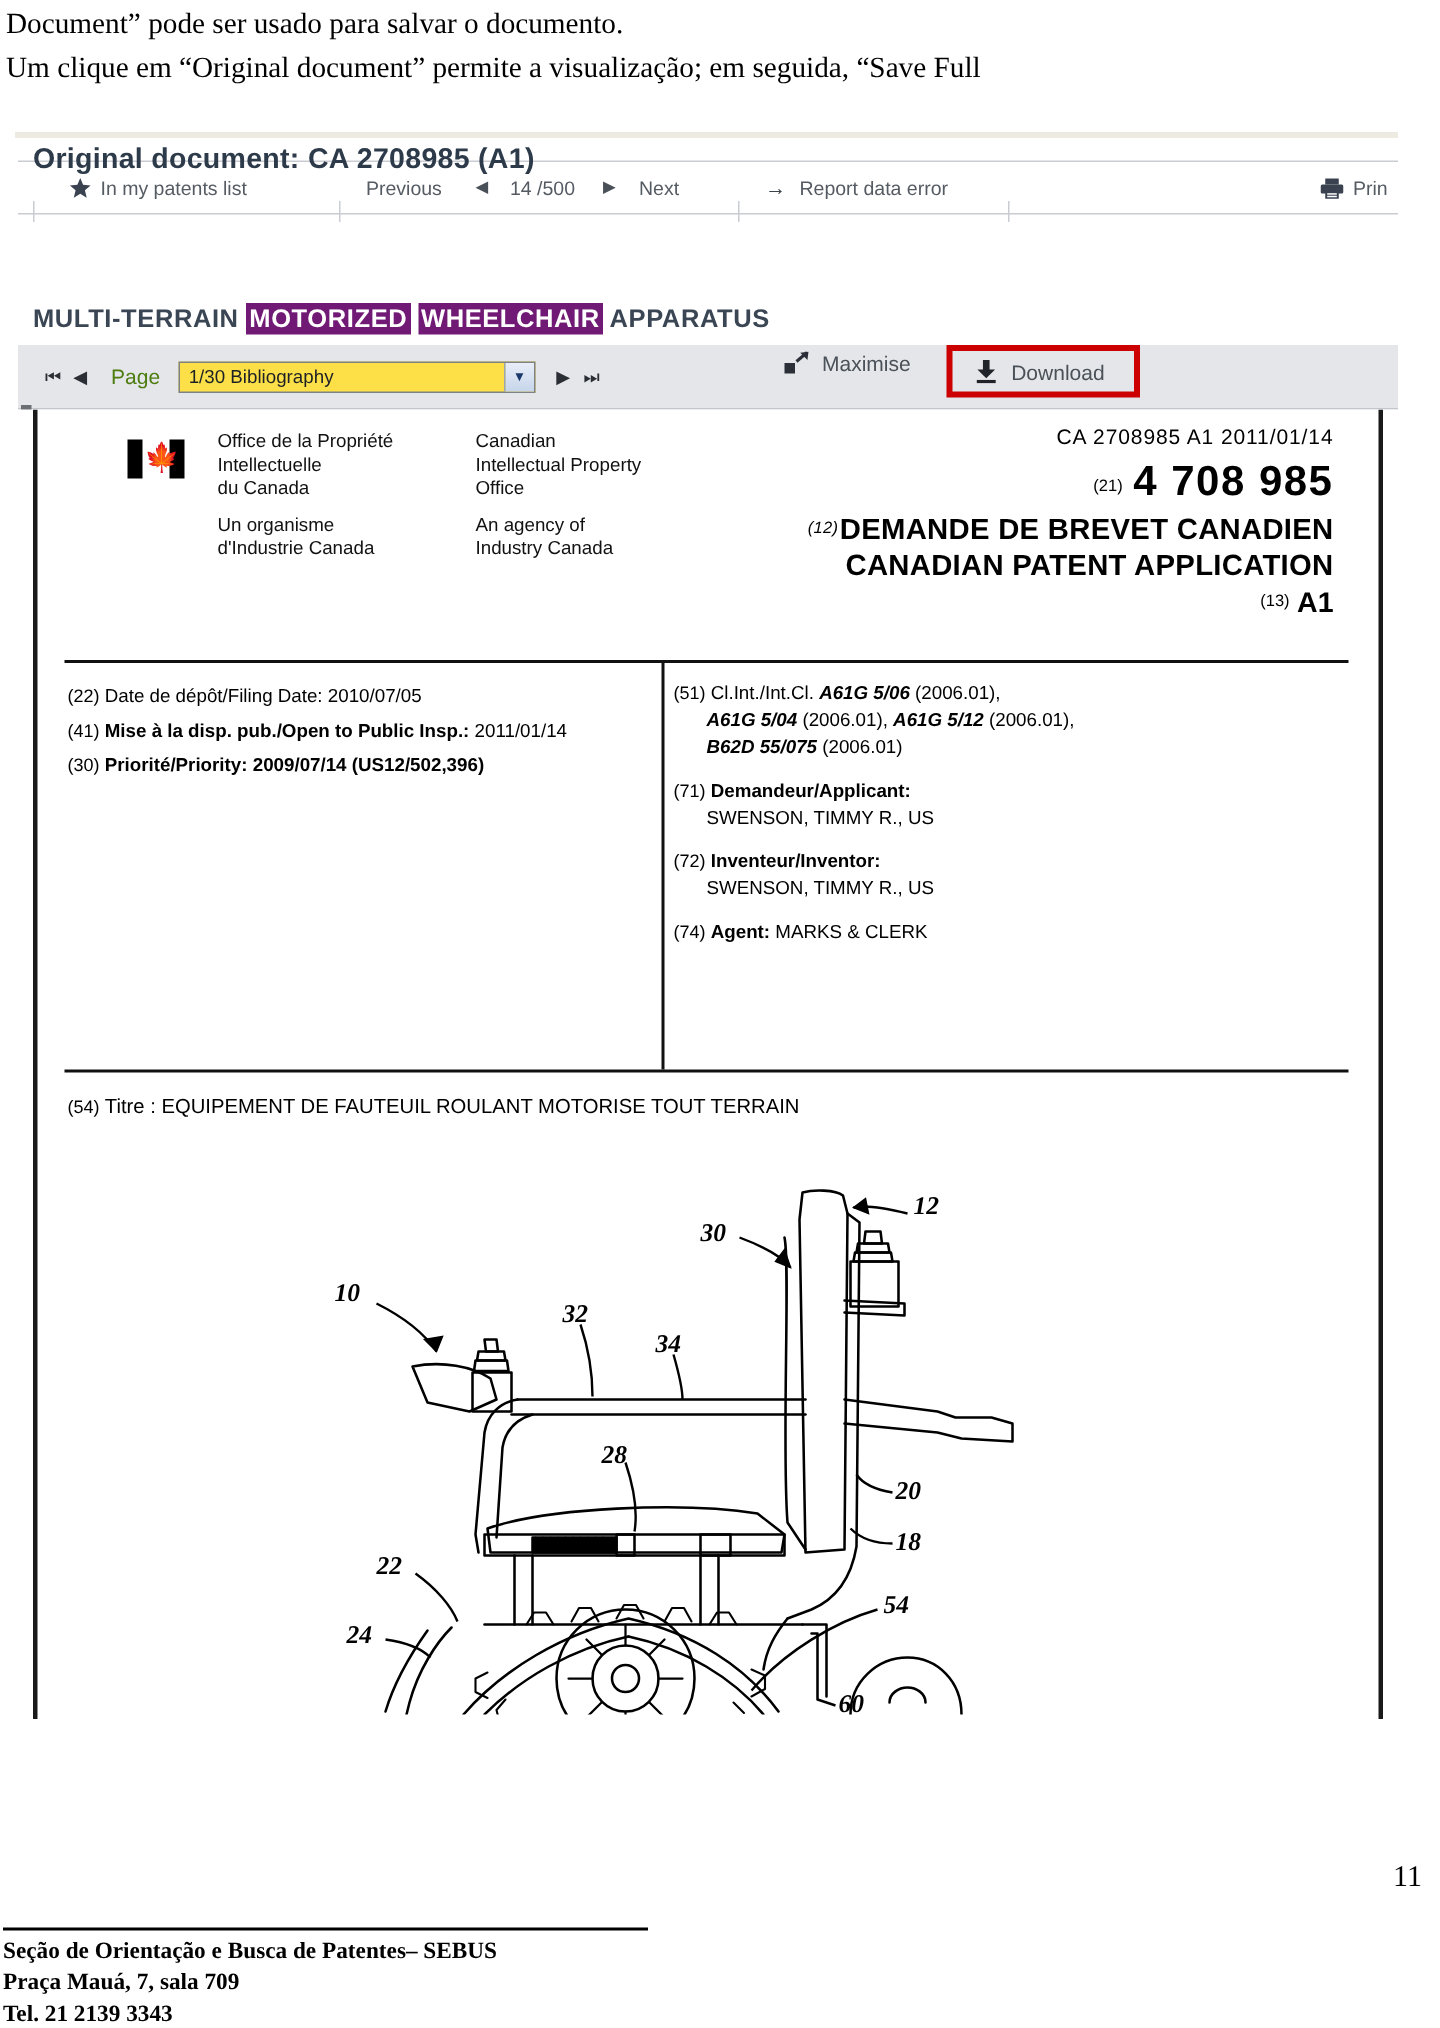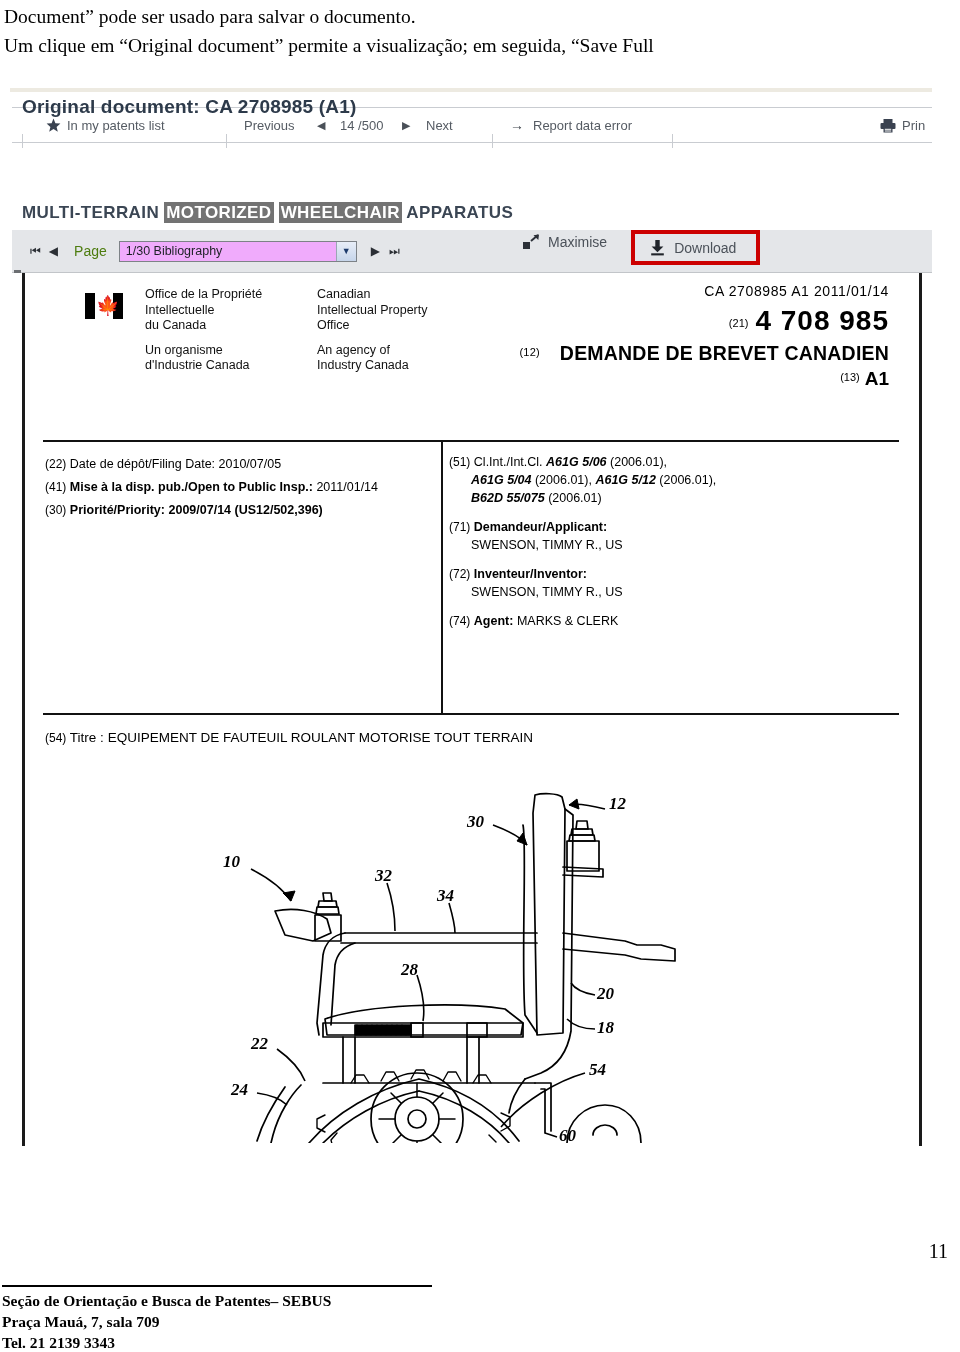--- a/index.html
+++ b/index.html
@@ -120,21 +120,21 @@
   }
   .pat-title {
     font-family: "Liberation Sans", sans-serif;
     font-size: 17px;
     font-weight: bold;
     color: #3b4654;
     letter-spacing: 0.4px;
     white-space: nowrap;
   }
   .hl {
-    background: #737373;
+    background: #701a75;
     color: #ffffff;
     padding: 1px 2px;
   }
 
   
   .pagebar {
     position: absolute;
     left: 2px;
     top: 142px;
     width: 920px;
@@ -158,21 +158,21 @@
   }
   .pb-label {
     font-family: "Liberation Sans", sans-serif;
     font-size: 14px;
     color: #4d7c0f;
     margin: 0 12px 0 8px;
   }
   .pb-select {
     width: 238px;
     height: 21px;
-    background: #f0abfc;
+    background: #fde047;
     border: 1px solid #7d8severe;
     border: 1px solid #7d8287;
     display: flex;
     align-items: center;
     justify-content: space-between;
     font-family: "Liberation Sans", sans-serif;
     font-size: 12.5px;
     color: #1d2126;
     padding-left: 6px;
     box-sizing: border-box;
@@ -269,21 +269,21 @@
     right: 30px; top: 10px;
     text-align: right;
     font-family: "Liberation Sans", sans-serif;
     color: #000;
   }
   .ph-line1 { font-size: 14px; letter-spacing: 0.6px; }
   .ph-line2 { margin-top: 6px; }
   .ph-line2 .kod { font-size: 11px; vertical-align: 3px; margin-right: 7px; }
   .ph-line2 .num { font-size: 28px; font-weight: bold; letter-spacing: 1px; }
   .ph-line3 { margin-top: 5px; font-size: 19.5px; font-weight: bold; letter-spacing: 0.2px; }
-  .ph-line3 .kod { font-size: 11px; font-weight: normal; vertical-align: 4px; margin-right: 20px; }
+  .ph-line3 .kod { font-size: 11px; font-weight: normal; vertical-align: 4px; margin-right: 1px; font-style: italic; }
   .ph-line4 { margin-top: 1px; font-size: 19.5px; font-weight: bold; letter-spacing: 0.2px; }
   .ph-line5 { margin-top: 3px; font-size: 19px; font-weight: bold; }
   .ph-line5 .kod { font-size: 11px; font-weight: normal; vertical-align: 4px; margin-right: 5px; }
 
   
   .hr-top {
     position: absolute;
     left: 18px; top: 167px;
     width: 856px; height: 2px;
     background: #111;
@@ -530,20 +530,21 @@
       </div>
 
       <div class="pat-head">
         <div class="ph-line1">CA  2708985  A1  2011/01/14</div>
         <div class="ph-line2">
           <span class="kod">(21)</span><span class="num">4 708 985</span>
         </div>
         <div class="ph-line3">
           <span class="kod">(12)</span><span>DEMANDE DE BREVET CANADIEN</span>
         </div>
+        <div class="ph-line4">CANADIAN PATENT APPLICATION</div>
         <div class="ph-line5">
           <span class="kod">(13)</span><span>A1</span>
         </div>
       </div>
 
       <div class="hr-top"></div>
       <div class="vdiv"></div>
       <div class="hr-bot"></div>
 
       <div class="col-left">

